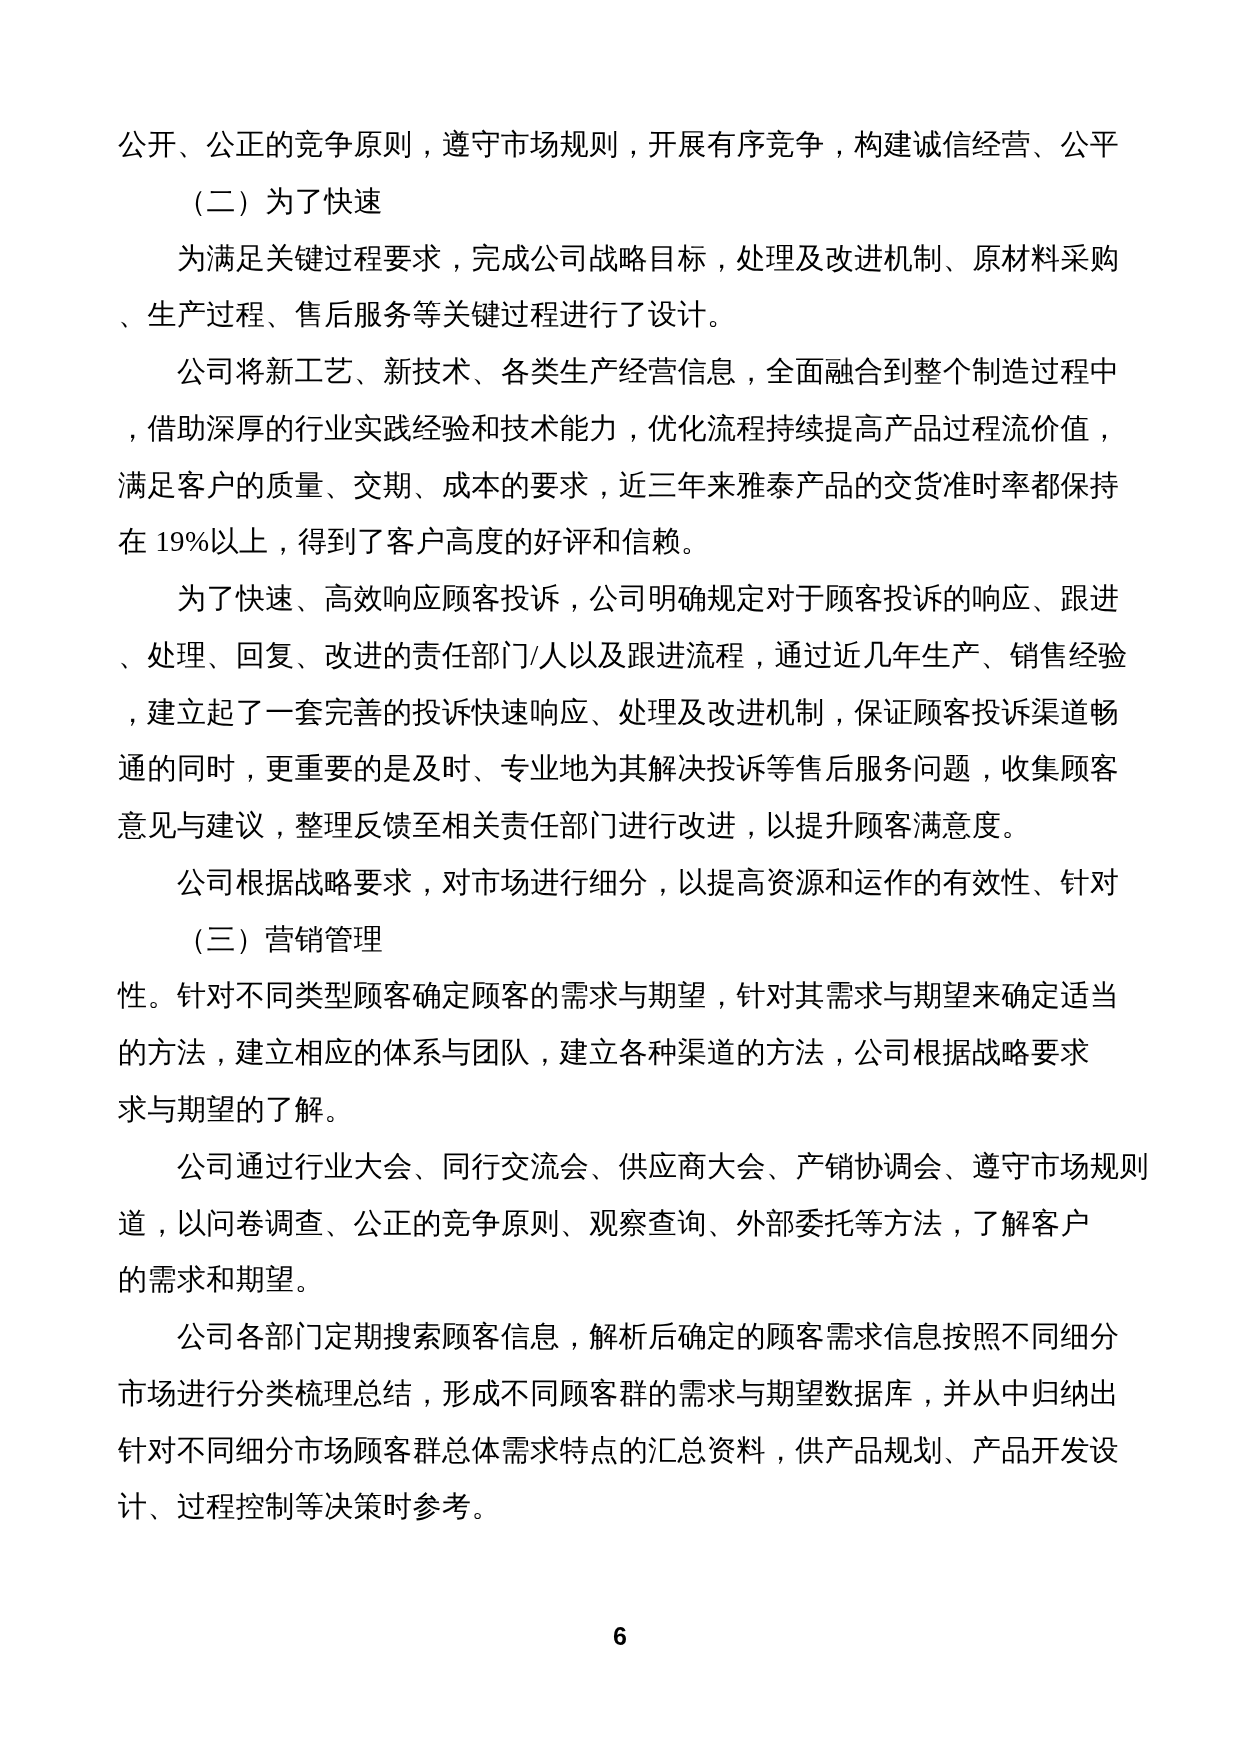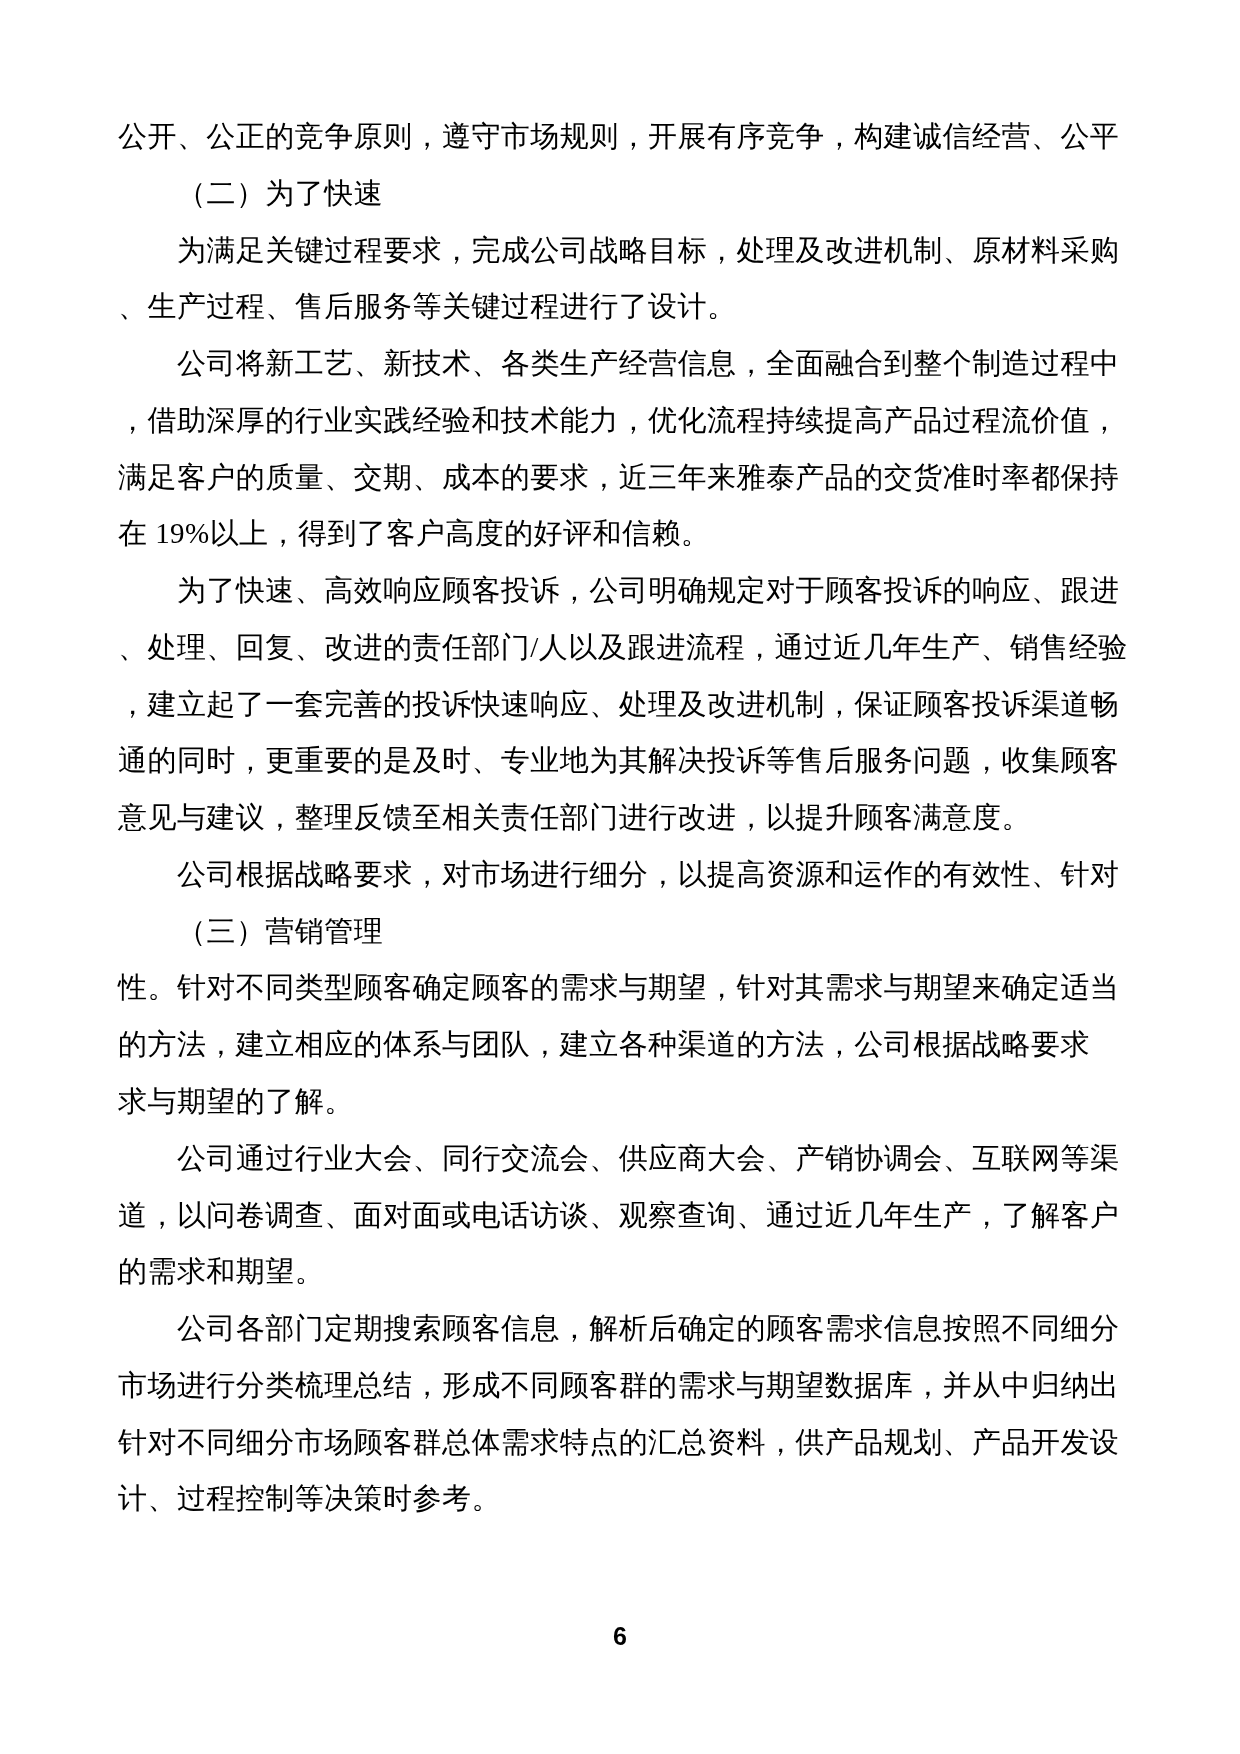--- a/index.html
+++ b/index.html
@@ -12,21 +12,21 @@
     width: 1240px;
     height: 1754px;
     background: #ffffff;
     overflow: hidden;
     font-family: "Liberation Serif", "DejaVu Serif", serif;
     color: #000000;
   }
   .content {
     position: absolute;
     left: 118px;
-    top: 108px;
+    top: 116px;
     width: 1004px;
   }
   .text-line {
     height: 56.77px;
     line-height: 56.77px;
     font-size: 29px;
     letter-spacing: 0.45px;
     white-space: pre;
     color: #000000;
   }
@@ -62,22 +62,22 @@
       <div class="text-line indent">为了快速、高效响应顾客投诉，公司明确规定对于顾客投诉的响应、跟进</div>
       <div class="text-line">、处理、回复、改进的责任部门/人以及跟进流程，通过近几年生产、销售经验</div>
       <div class="text-line">，建立起了一套完善的投诉快速响应、处理及改进机制，保证顾客投诉渠道畅</div>
       <div class="text-line">通的同时，更重要的是及时、专业地为其解决投诉等售后服务问题，收集顾客</div>
       <div class="text-line">意见与建议，整理反馈至相关责任部门进行改进，以提升顾客满意度。</div>
       <div class="text-line indent">公司根据战略要求，对市场进行细分，以提高资源和运作的有效性、针对</div>
       <div class="text-line indent">（三）营销管理</div>
       <div class="text-line">性。针对不同类型顾客确定顾客的需求与期望，针对其需求与期望来确定适当</div>
       <div class="text-line">的方法，建立相应的体系与团队，建立各种渠道的方法，公司根据战略要求</div>
       <div class="text-line">求与期望的了解。</div>
-      <div class="text-line indent">公司通过行业大会、同行交流会、供应商大会、产销协调会、互联网等渠</div>
-      <div class="text-line">道，以问卷调查、面对面或电话访谈、观察查询、通过近几年生产，了解客户</div>
+      <div class="text-line indent">公司通过行业大会、同行交流会、供应商大会、产销协调会、遵守市场规则</div>
+      <div class="text-line">道，以问卷调查、公正的竞争原则、观察查询、外部委托等方法，了解客户</div>
       <div class="text-line">的需求和期望。</div>
       <div class="text-line indent">公司各部门定期搜索顾客信息，解析后确定的顾客需求信息按照不同细分</div>
       <div class="text-line">市场进行分类梳理总结，形成不同顾客群的需求与期望数据库，并从中归纳出</div>
       <div class="text-line">针对不同细分市场顾客群总体需求特点的汇总资料，供产品规划、产品开发设</div>
       <div class="text-line">计、过程控制等决策时参考。</div>
     </div>
   <div class="page-number">6</div>
 </div>
 
 </body></html>

